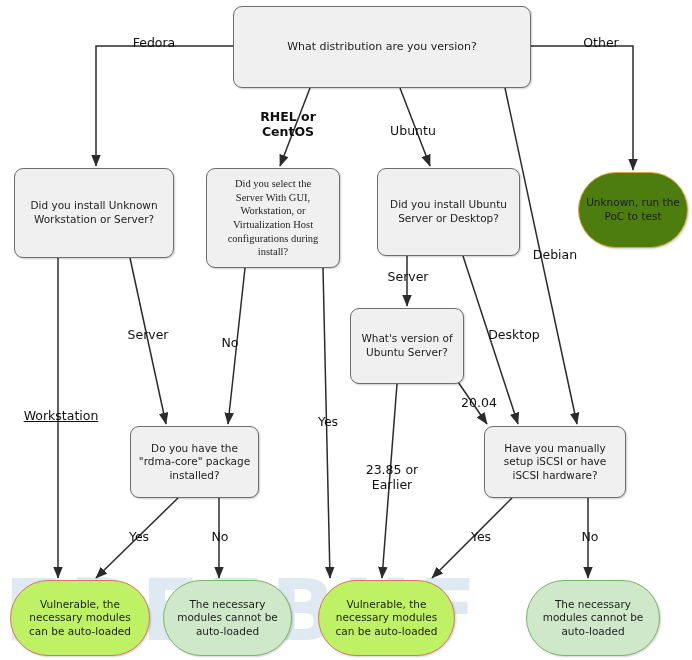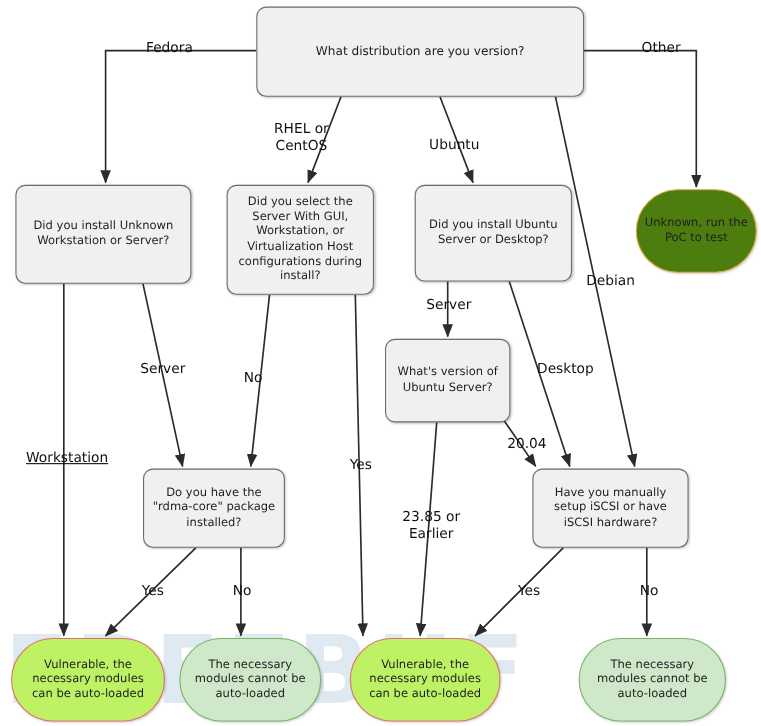--- a/index.html
+++ b/index.html
@@ -139,21 +139,21 @@
 
       <path d="M588,498 L588,578" marker-end="url(#arrow)"></path>
     </g>
   </svg>
 
   <div class="node decision" style="left:233px; top:6px; width:298px; height:82px; font-size:11px;">What distribution are you version?</div>
 
   <div class="node decision" style="left:14px; top:168px; width:160px; height:90px;">Did you install Unknown
 Workstation or Server?</div>
 
-  <div class="node decision" style="left:206px; top:168px; width:134px; height:100px;">Did you select the
+  <div class="node decision" style="left:206px; top:168px; width:134px; height:100px;font-family:Liberation Serif, serif;">Did you select the
 Server With GUI,
 Workstation, or
 Virtualization Host
 configurations during
 install?</div>
 
   <div class="node decision" style="left:377px; top:168px; width:143px; height:88px;">Did you install Ubuntu
 Server or Desktop?</div>
 
   <div class="node terminal term-amber" style="left:578px; top:172px; width:110px; height:76px;">Unknown, run the
@@ -181,21 +181,21 @@
   <div class="node terminal term-red" style="left:318px; top:580px; width:137px; height:76px;">Vulnerable, the
 necessary modules
 can be auto-loaded</div>
 
   <div class="node terminal term-green" style="left:526px; top:580px; width:134px; height:76px;">The necessary
 modules cannot be
 auto-loaded</div>
 
   <div class="edge-label" style="left:124px; top:36px; width:60px;">Fedora</div>
 
-  <div class="edge-label" style="left:236px; top:110px; width:76px;">RHEL or
+  <div class="edge-label" style="left:250px; top:110px; width:76px;font-weight:bold;">RHEL or
 CentOS</div>
 
   <div class="edge-label" style="left:383px; top:124px; width:60px;">Ubuntu</div>
 
   <div class="edge-label" style="left:576px; top:36px; width:50px;">Other</div>
 
   <div class="edge-label" style="left:526px; top:248px; width:58px;">Debian</div>
 
   <div class="edge-label" style="left:120px; top:328px; width:56px;">Server</div>
 

